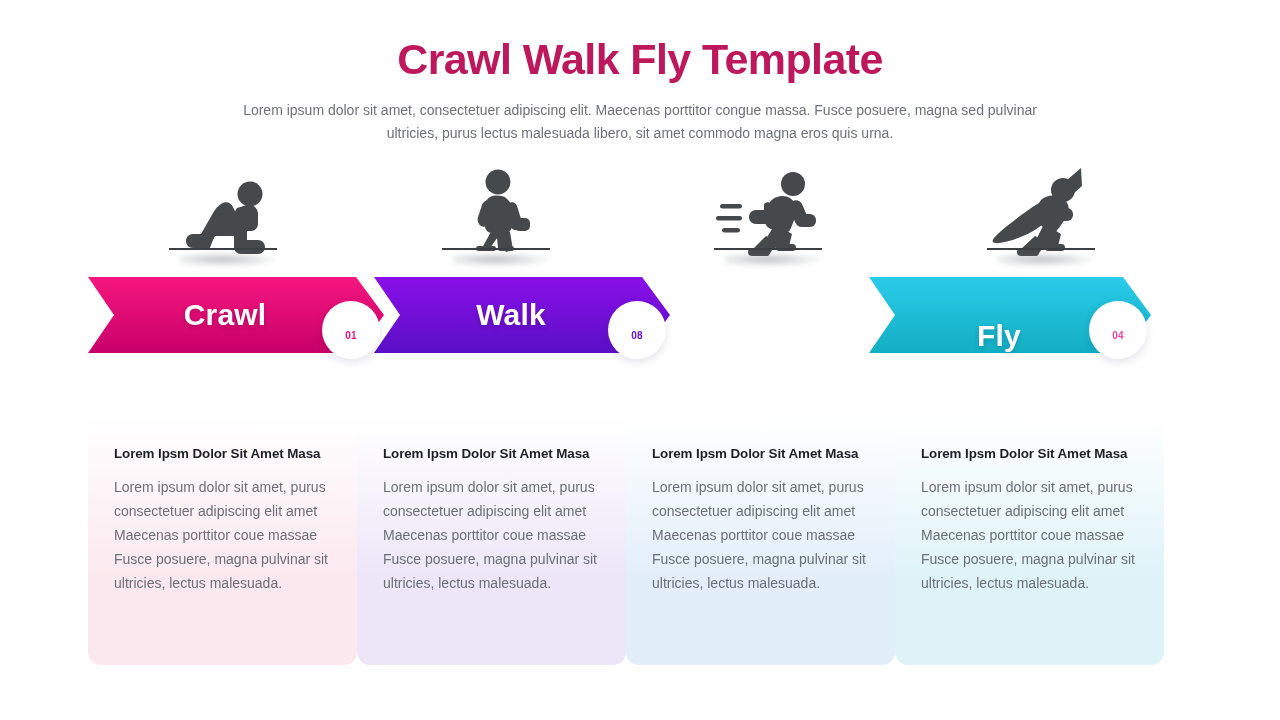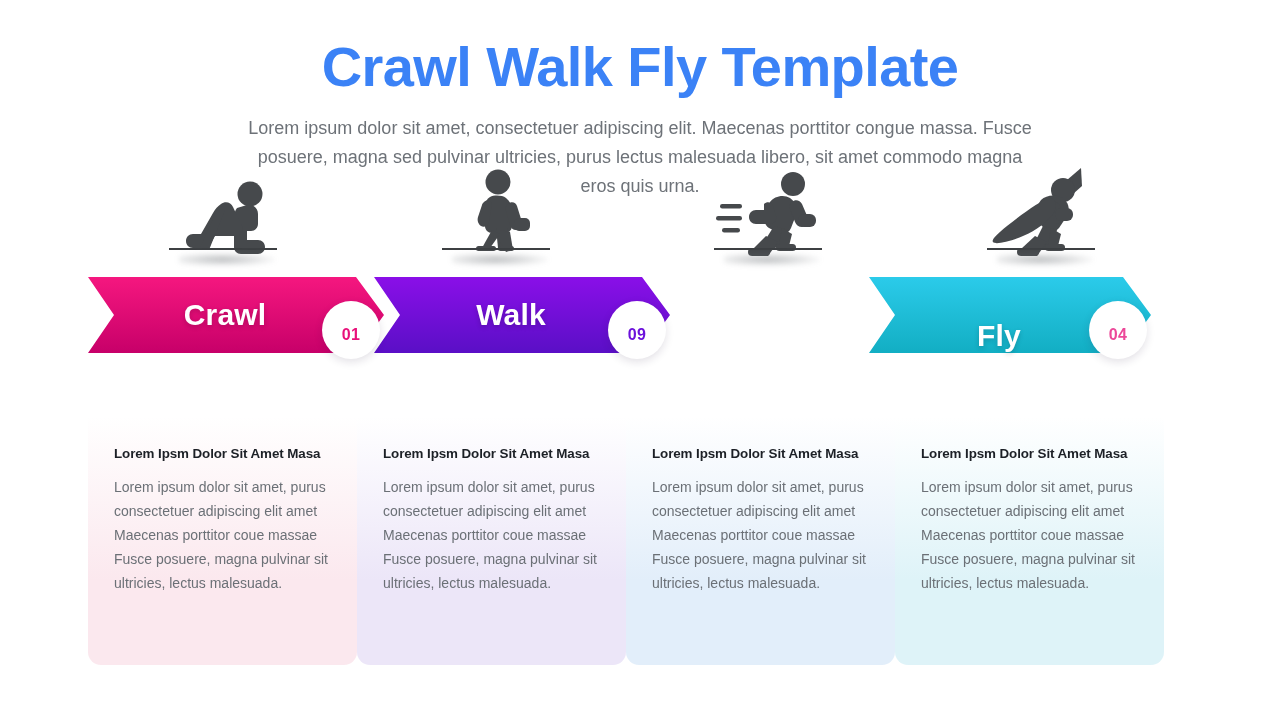--- a/index.html
+++ b/index.html
@@ -22,31 +22,31 @@
   
   .header {
     position: absolute;
     top: 36px;
     left: 0;
     width: 1280px;
     text-align: center;
   }
 
   .page-title {
-    font-size: 56px;
+    font-size: 43px;
     font-weight: 700;
-    color: #3b82f6;
+    color: #be185d;
     letter-spacing: -0.6px;
     line-height: 1.1;
   }
 
   .page-subtitle {
     margin: 16px auto 0;
     width: 800px;
-    font-size: 18px;
+    font-size: 14px;
     line-height: 1.62;
     color: #6d7278;
     font-weight: 400;
   }
 
   
   .icon-row {
     position: absolute;
     top: 158px;
     left: 88px;
@@ -149,21 +149,21 @@
     border-radius: 50%;
     background: #ffffff;
     z-index: 9;
     display: flex;
     align-items: center;
     justify-content: center;
     box-shadow: 0 3px 9px rgba(40,20,60,0.13);
   }
 
   .ribbon-badge span {
-    font-size: 16px;
+    font-size: 10px;
     font-weight: 700;
     letter-spacing: 0.3px;
     transform: translateY(5px);
   }
 
   
   .card-row {
     position: absolute;
     top: 362px;
     left: 88px;
@@ -313,21 +313,21 @@
       <div class="ribbon-label">Crawl</div>
       <div class="ribbon-badge">
         <span style="color: rgb(232, 17, 122);">01</span>
       </div>
     </div>
 
     <div class="ribbon ribbon-2">
       <div class="ribbon-shape" style="background: linear-gradient(rgb(138, 15, 232) 0%, rgb(90, 15, 198) 100%);"></div>
       <div class="ribbon-label">Walk</div>
       <div class="ribbon-badge">
-        <span style="color: rgb(107, 17, 219);">09</span>
+        <span style="color: rgb(107, 17, 219);">08</span>
       </div>
     </div>
 
 
     <div class="ribbon ribbon-4">
       <div class="ribbon-shape" style="background: linear-gradient(rgb(43, 203, 234) 0%, rgb(18, 174, 195) 100%);"></div>
       <div class="ribbon-label">Fly</div>
       <div class="ribbon-badge">
         <span style="color: #ec4899;">04</span>
       </div>

